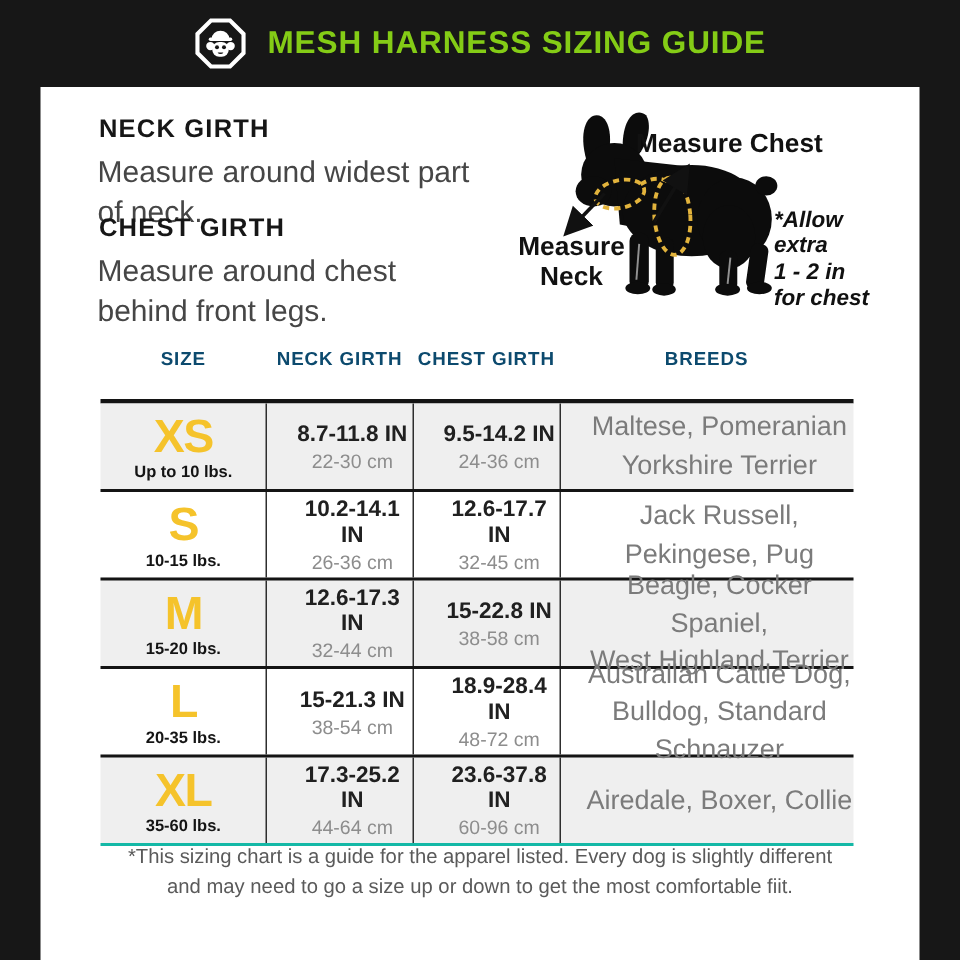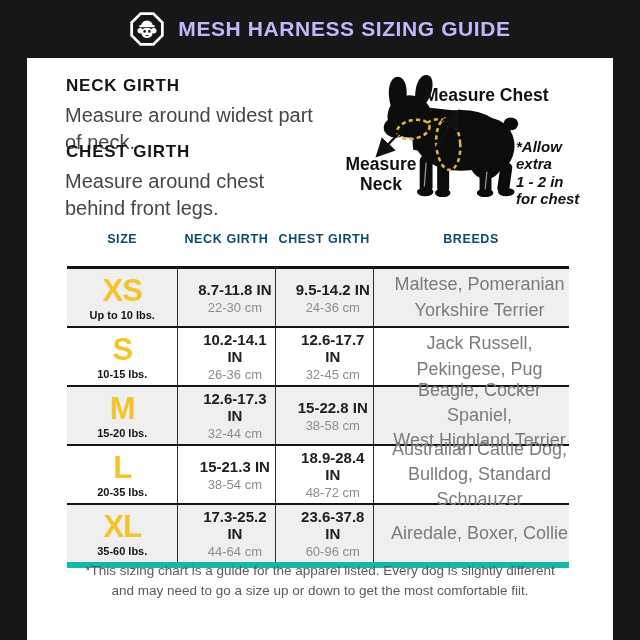--- a/index.html
+++ b/index.html
@@ -4,21 +4,21 @@
 <style>
   html,body{margin:0;padding:0;}
   body{
     width:640px;height:640px;position:relative;overflow:hidden;
     background:#171717;
     font-family:"Liberation Sans", sans-serif;
   }
   
   .header{position:absolute;top:0;left:0;right:0;height:58px;
     display:flex;align-items:center;justify-content:center;gap:13px;}
-  .title{color:#c4b5fd;font-size:21px;font-weight:800;letter-spacing:.6px;}
+  .title{color:#84cc16;font-size:21px;font-weight:800;letter-spacing:.6px;}
   
   .card{position:absolute;left:27px;top:58px;width:586px;height:618px;background:#ffffff;text-decoration:underline;}
   .h-label{position:absolute;font-size:17px;font-weight:800;letter-spacing:.8px;color:#161616;}
   .p-text{position:absolute;font-size:20px;color:#464646;line-height:1.35;}
   #neck-h{left:39px;top:18px;}
   #neck-t{left:38px;top:44px;width:260px;}
   #chest-h{left:39px;top:84px;}
   #chest-t{left:38px;top:110px;width:212px;}
   
   .dog-svg{position:absolute;left:342px;top:12px;}
@@ -26,21 +26,21 @@
   .measure-label{position:absolute;font-weight:800;color:#111;font-size:17.5px;}
   #measure-chest{left:397px;top:27px;white-space:nowrap;}
   #measure-neck{left:308px;top:96px;width:92px;text-align:center;line-height:1.15;white-space:pre-line;}
   #allow-note{position:absolute;left:489px;top:80px;font-size:15px;font-style:italic;
     font-weight:800;color:#111;line-height:1.16;white-space:pre-line;}
   
   .table-wrap{position:absolute;left:40px;top:174px;width:502px;}
   .thead{display:flex;font-size:12.5px;font-weight:700;letter-spacing:.6px;color:#0c4a6e;padding-bottom:20px;}
   .thead div{text-align:center;}
   .c1{flex:0 1 22%;} .c2{flex:0 1 19.5%;} .c3{flex:0 1 19.5%;} .c4{flex:0 1 39%;}
-  .tbody{border-top:3px solid #141414;border-bottom:6px solid #14b8a6;}
+  .tbody{border-top:3px solid #141414;border-bottom:2px solid #14b8a6;}
   .row{display:flex;height:57px;align-items:stretch;}
   .row + .row{border-top:2px solid #141414;}
   .row:nth-child(odd){background:#EFEFEF;}
   .cell{box-sizing:border-box;display:flex;flex-direction:column;justify-content:center;
     align-items:center;text-align:center;}
   .cell + .cell{border-left:1.5px solid #2e2e2e;padding-left:16px;}
   .size-letter{font-size:31px;font-weight:800;color:#F5C32B;letter-spacing:-1px;line-height:1;}
   .size-weight{font-size:11px;font-weight:700;color:#141414;margin-top:3px;}
   .girth-in{font-size:15px;font-weight:700;color:#202020;}
   .girth-cm{font-size:13px;color:#8d8d8d;margin-top:2px;}

